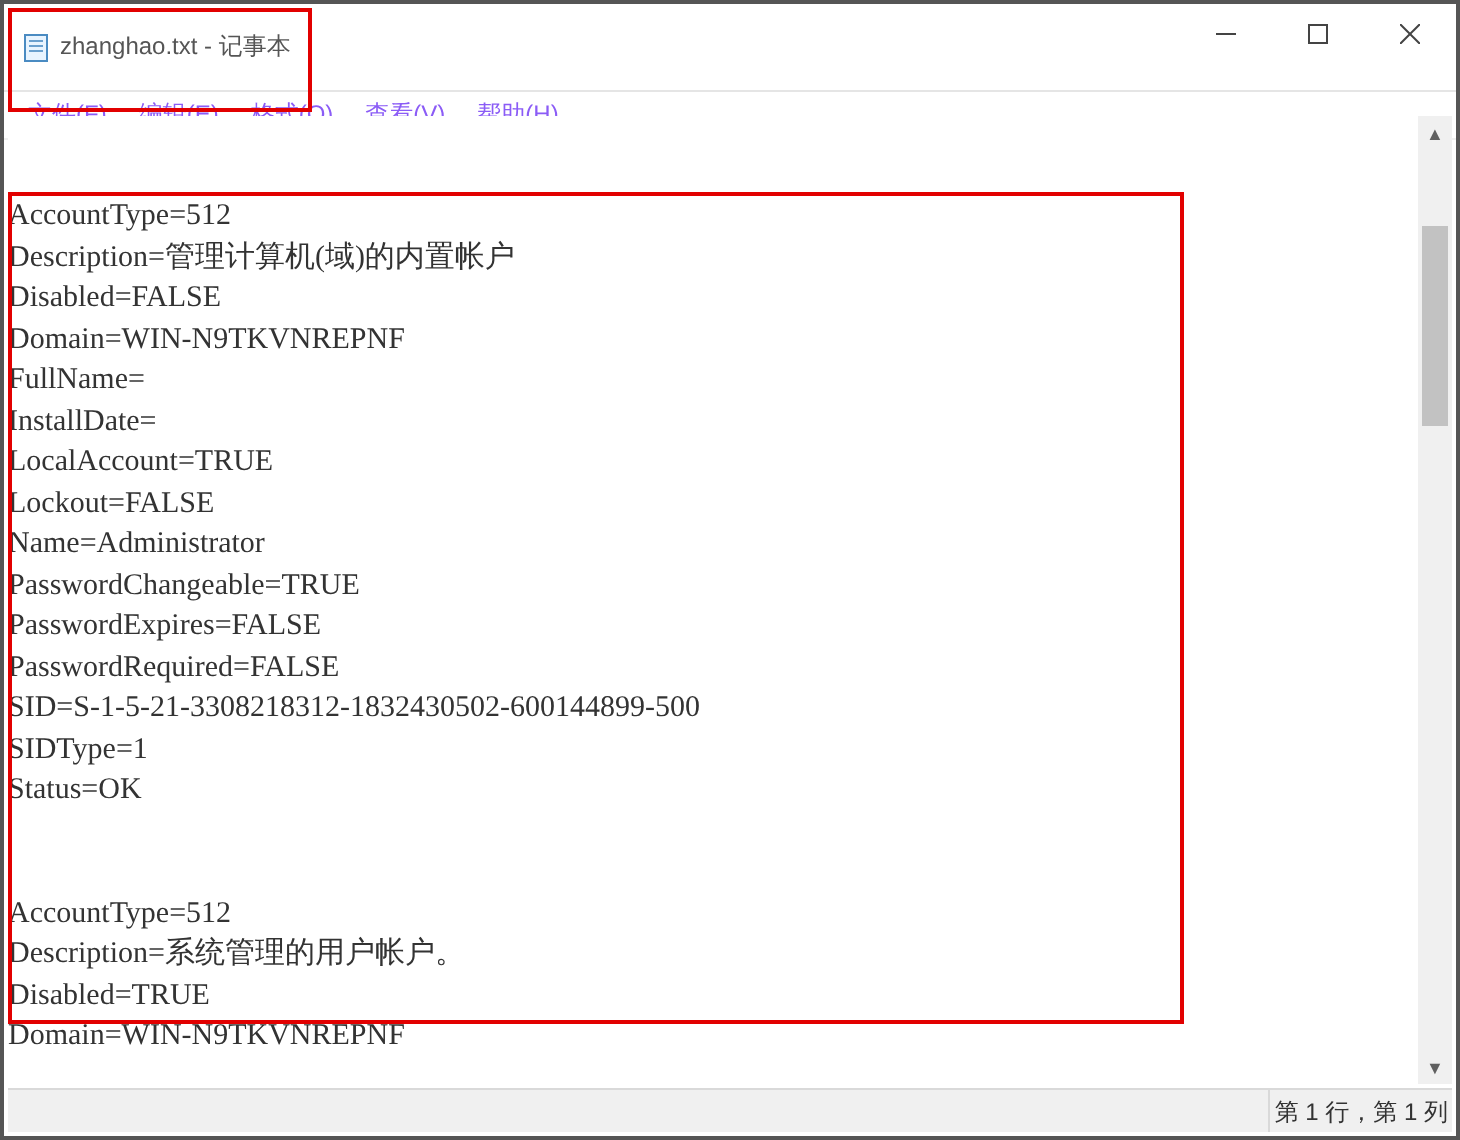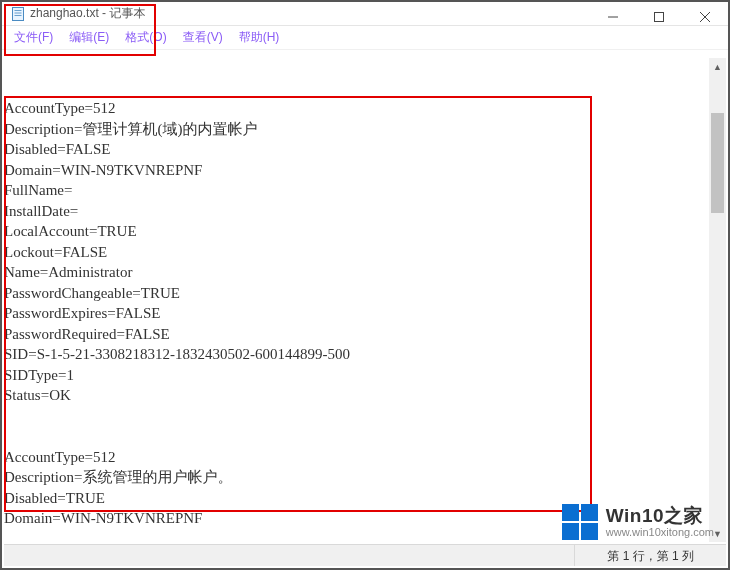--- a/index.html
+++ b/index.html
@@ -11,21 +11,21 @@
     overflow: hidden;
     position: relative;
   }
   .outer {
     position: absolute; inset: 0;
     border: 2px solid #555;
   }
 
   
   .titlebar {
-    height: 24px;
+    height: 44px;
     background: #fff;
     display: flex;
     align-items: center;
     border-bottom: 1px solid #e5e5e5;
     font-size: 12px;
     color: #555;
     position: relative;
   }
   .titlebar .icon-app {
     width: 16px; height: 16px;
@@ -124,21 +124,21 @@
     height: 22px;
     background: #f0f0f0;
     border-top: 1px solid #d9d9d9;
     display: flex;
     font-size: 12px;
     color: #333;
   }
   .statusbar .spacer { flex: 1; }
   .statusbar .cell {
     border-left: 1px solid #d9d9d9;
-    padding: 3px 32px;
+    padding: 3px 2px;
     min-width: 90px;
     margin-left: 24px;
   }
 
   
   .watermark {
     position: absolute;
     right: 14px; bottom: 28px;
     display: flex; align-items: center; gap: 8px;
     z-index: 60;
@@ -230,26 +230,14 @@
   </div>
 
   <div class="statusbar">
     <div class="spacer"></div>
     <div class="cell">第 1 行，第 1 列</div>
   </div>
 
   <div class="anno-title"></div>
   <div class="anno-body"></div>
 
-  <div class="watermark">
-    <div class="wm-logo">
-      <span></span>
-        <span></span>
-        <span></span>
-        <span></span>
-    </div>
-    <div class="wm-text">
-      <span class="wm-brand">Win10之家</span>
-      <span class="wm-url">www.win10xitong.com</span>
-    </div>
-  </div>
 
 </div>
 
 </body></html>

